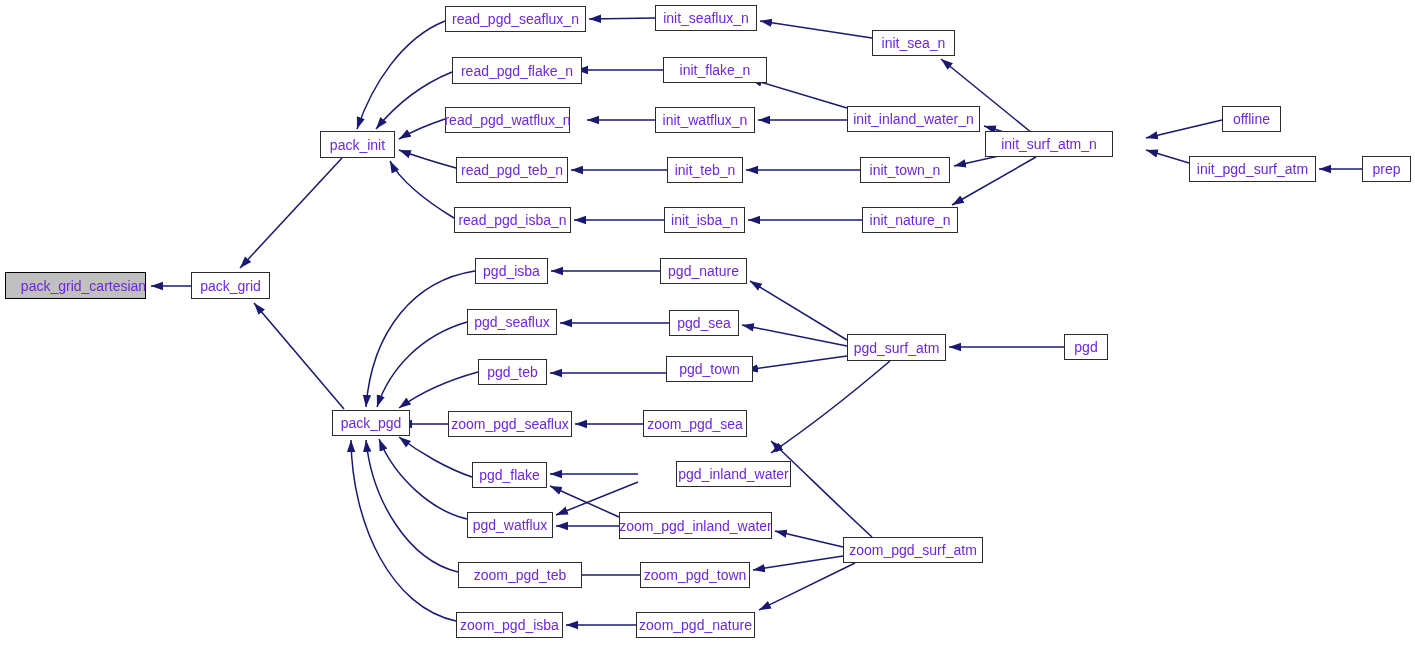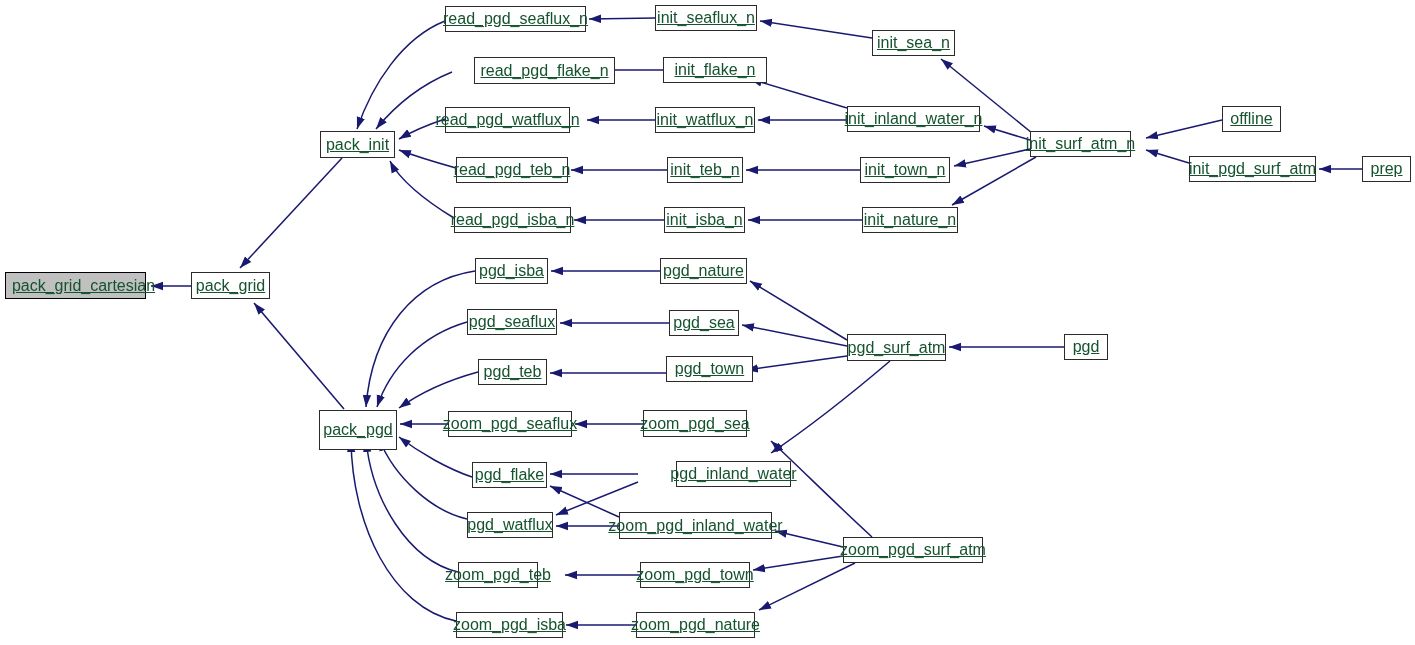--- a/index.html
+++ b/index.html
@@ -9,27 +9,26 @@
     background:#ffffff;
     font-family:"Liberation Sans","DejaVu Sans",sans-serif;
     overflow:hidden;
   }
   .edge-layer{position:absolute;left:0;top:0;width:1415px;height:645px;}
   .node{
     position:absolute;
     box-sizing:border-box;
     background:#ffffff;
     border:1.4px solid #2b2b2b;
-    color:#14532d;
-    font-size:16px;
+    color:#6d28d9;
+    font-size:14px;
     display:flex;align-items:center;justify-content:center;
     white-space:nowrap;
     cursor:pointer;
     z-index:2;
-    text-decoration:underline;
   }
   .node.root{
     background:#c0c0c0;
     border:1.8px solid #000000;
     padding-left:16px;
   }
 </style>
 </head>
 <body>
 
@@ -90,51 +89,51 @@
       <path d="M448,424 L400,424" fill="none" stroke="#191970" stroke-width="1.5" marker-end="url(#arrowhead)"></path>
       <path d="M472,477 C448,469 420,453 399,437" fill="none" stroke="#191970" stroke-width="1.5" marker-end="url(#arrowhead)"></path>
       <path d="M467,519 C432,511 395,478 379,439" fill="none" stroke="#191970" stroke-width="1.5" marker-end="url(#arrowhead)"></path>
       <path d="M458,572 C408,560 372,500 366,440" fill="none" stroke="#191970" stroke-width="1.5" marker-end="url(#arrowhead)"></path>
       <path d="M456,621 C392,608 352,525 351,440" fill="none" stroke="#191970" stroke-width="1.5" marker-end="url(#arrowhead)"></path>
     </svg>
 
   <div class="node root" style="left:5px;top:272px;width:141px;height:27px">pack_grid_cartesian</div>
   <div class="node" style="left:191px;top:272px;width:79px;height:27px">pack_grid</div>
   <div class="node" style="left:320px;top:131px;width:75px;height:27px">pack_init</div>
-  <div class="node" style="left:319px;top:410px;width:78px;height:40px">pack_pgd</div>
+  <div class="node" style="left:332px;top:410px;width:78px;height:26px">pack_pgd</div>
   <div class="node" style="left:445px;top:6px;width:141px;height:26px">read_pgd_seaflux_n</div>
-  <div class="node" style="left:474px;top:57px;width:141px;height:27px">read_pgd_flake_n</div>
+  <div class="node" style="left:452px;top:57px;width:130px;height:27px">read_pgd_flake_n</div>
   <div class="node" style="left:445px;top:107px;width:125px;height:26px">read_pgd_watflux_n</div>
   <div class="node" style="left:456px;top:157px;width:112px;height:26px">read_pgd_teb_n</div>
   <div class="node" style="left:454px;top:207px;width:117px;height:26px">read_pgd_isba_n</div>
   <div class="node" style="left:475px;top:258px;width:73px;height:26px">pgd_isba</div>
   <div class="node" style="left:467px;top:309px;width:90px;height:26px">pgd_seaflux</div>
   <div class="node" style="left:478px;top:359px;width:69px;height:26px">pgd_teb</div>
   <div class="node" style="left:448px;top:411px;width:124px;height:26px">zoom_pgd_seaflux</div>
   <div class="node" style="left:472px;top:462px;width:75px;height:26px">pgd_flake</div>
   <div class="node" style="left:467px;top:512px;width:86px;height:26px">pgd_watflux</div>
-  <div class="node" style="left:458px;top:562px;width:80px;height:26px">zoom_pgd_teb</div>
+  <div class="node" style="left:458px;top:562px;width:124px;height:26px">zoom_pgd_teb</div>
   <div class="node" style="left:456px;top:612px;width:107px;height:26px">zoom_pgd_isba</div>
   <div class="node" style="left:655px;top:5px;width:102px;height:26px">init_seaflux_n</div>
   <div class="node" style="left:663px;top:57px;width:104px;height:26px">init_flake_n</div>
   <div class="node" style="left:655px;top:107px;width:100px;height:26px">init_watflux_n</div>
   <div class="node" style="left:667px;top:157px;width:76px;height:26px">init_teb_n</div>
   <div class="node" style="left:664px;top:207px;width:81px;height:26px">init_isba_n</div>
   <div class="node" style="left:660px;top:258px;width:87px;height:26px">pgd_nature</div>
   <div class="node" style="left:669px;top:310px;width:70px;height:26px">pgd_sea</div>
   <div class="node" style="left:666px;top:356px;width:87px;height:26px">pgd_town</div>
   <div class="node" style="left:643px;top:410px;width:104px;height:27px">zoom_pgd_sea</div>
   <div class="node" style="left:676px;top:461px;width:115px;height:26px">pgd_inland_water</div>
   <div class="node" style="left:619px;top:512px;width:153px;height:27px">zoom_pgd_inland_water</div>
   <div class="node" style="left:640px;top:562px;width:110px;height:26px">zoom_pgd_town</div>
   <div class="node" style="left:636px;top:612px;width:119px;height:26px">zoom_pgd_nature</div>
   <div class="node" style="left:872px;top:30px;width:83px;height:26px">init_sea_n</div>
   <div class="node" style="left:847px;top:106px;width:133px;height:26px">init_inland_water_n</div>
   <div class="node" style="left:860px;top:157px;width:90px;height:26px">init_town_n</div>
   <div class="node" style="left:862px;top:207px;width:96px;height:26px">init_nature_n</div>
   <div class="node" style="left:847px;top:334px;width:99px;height:27px">pgd_surf_atm</div>
   <div class="node" style="left:843px;top:537px;width:140px;height:26px">zoom_pgd_surf_atm</div>
-  <div class="node" style="left:1030px;top:131px;width:101px;height:26px">init_surf_atm_n</div>
+  <div class="node" style="left:985px;top:131px;width:128px;height:26px">init_surf_atm_n</div>
   <div class="node" style="left:1222px;top:106px;width:59px;height:26px">offline</div>
   <div class="node" style="left:1189px;top:156px;width:127px;height:26px">init_pgd_surf_atm</div>
   <div class="node" style="left:1064px;top:334px;width:44px;height:26px">pgd</div>
   <div class="node" style="left:1362px;top:156px;width:49px;height:26px">prep</div>
 </div>
 
 </body></html>

